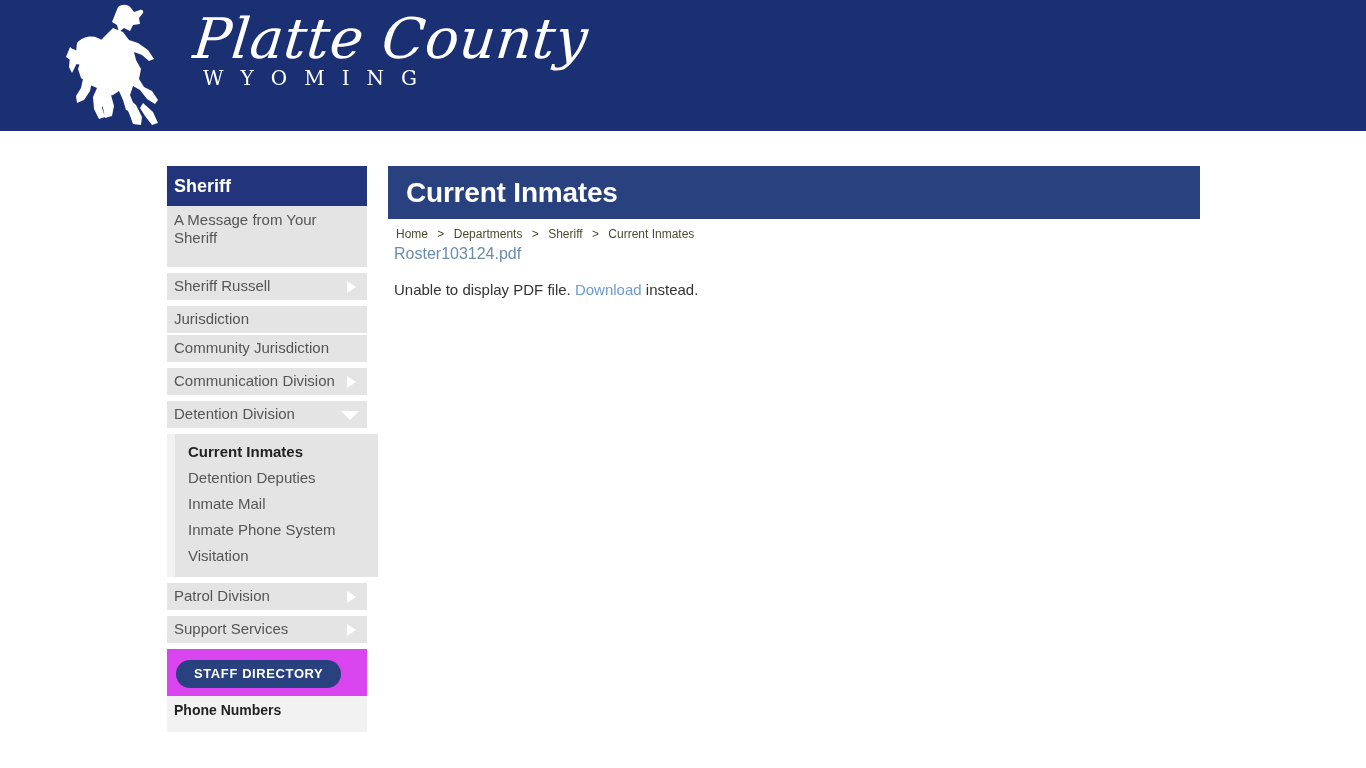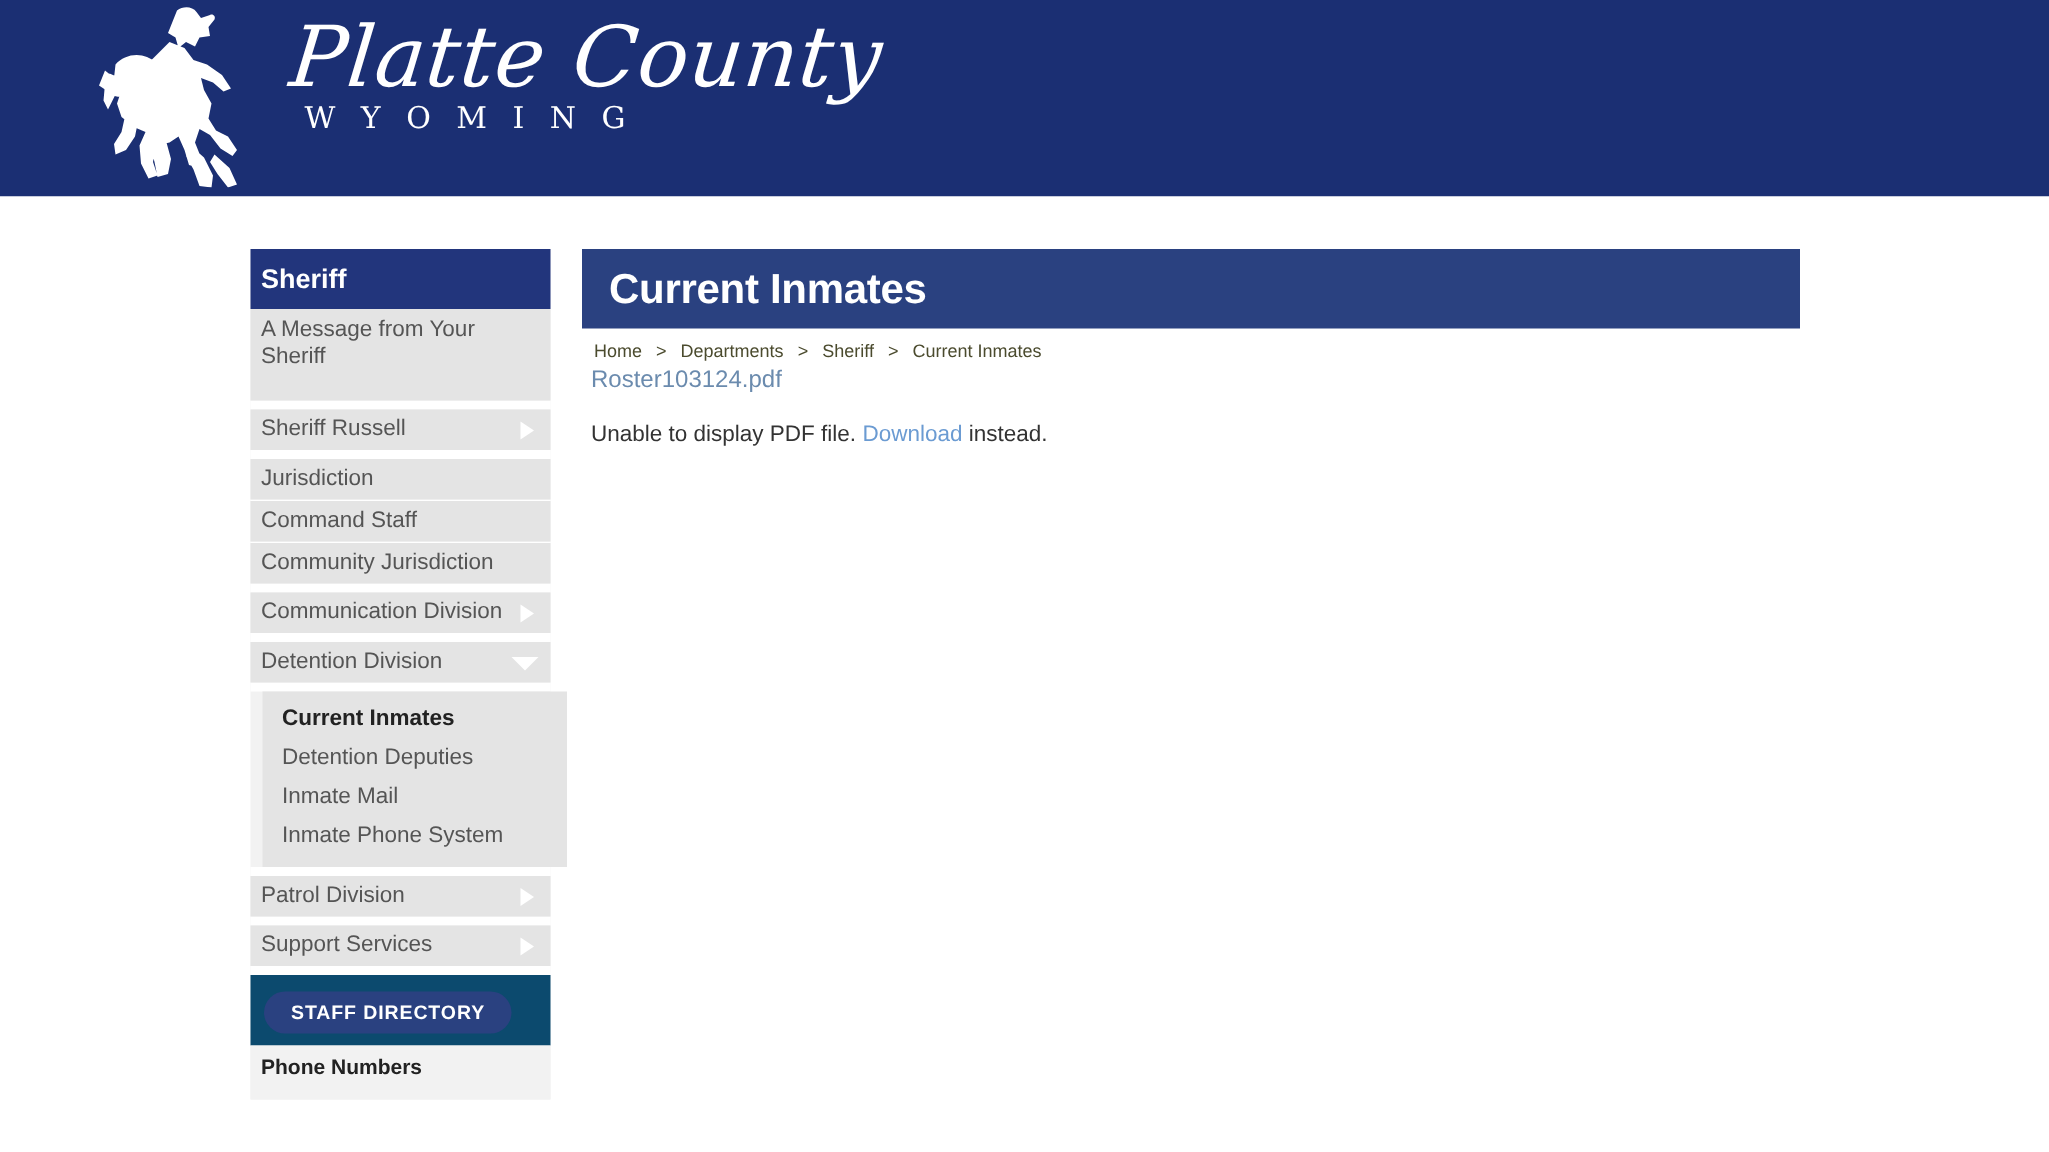--- a/index.html
+++ b/index.html
@@ -131,21 +131,21 @@
     color: #555555;
     font-size: 15px;
     line-height: 26px;
     padding-left: 13px;
     text-decoration: none;
     cursor: pointer;
   }
   .sub-item.active { color: #222222; font-weight: bold; }
 
   #staff-dir-wrap {
-    background: #0c4a6e;
+    background: #d946ef;
     padding: 11px 0 8px 9px;
   }
   #staff-directory-btn {
     display: inline-block;
     background: #2a4180;
     color: #ffffff;
     font-size: 13px;
     font-weight: bold;
     letter-spacing: 0.6px;
     border-radius: 15px;
@@ -259,23 +259,20 @@
       <span>Sheriff Russell</span>
       <span class="arrow-right"></span>
     </a>
     <div class="nav-gap"></div>
 
     <a class="nav-item">
       <span>Jurisdiction</span>
     </a>
     <div class="nav-thin"></div>
 
-    <a class="nav-item">
-      <span>Command Staff</span>
-    </a>
     <div class="nav-thin"></div>
 
     <a class="nav-item">
       <span>Community Jurisdiction</span>
     </a>
     <div class="nav-gap"></div>
 
     <a class="nav-item">
       <span>Communication Division</span>
       <span class="arrow-right"></span>
@@ -293,20 +290,23 @@
         <span>Current Inmates</span>
       </a>
       <a class="sub-item">
         <span>Detention Deputies</span>
       </a>
       <a class="sub-item">
         <span>Inmate Mail</span>
       </a>
       <a class="sub-item">
         <span>Inmate Phone System</span>
+      </a>
+      <a class="sub-item">
+        <span>Visitation</span>
       </a>
     </div>
     <div class="nav-gap"></div>
 
     <a class="nav-item">
       <span>Patrol Division</span>
       <span class="arrow-right"></span>
     </a>
     <div class="nav-gap"></div>
 

